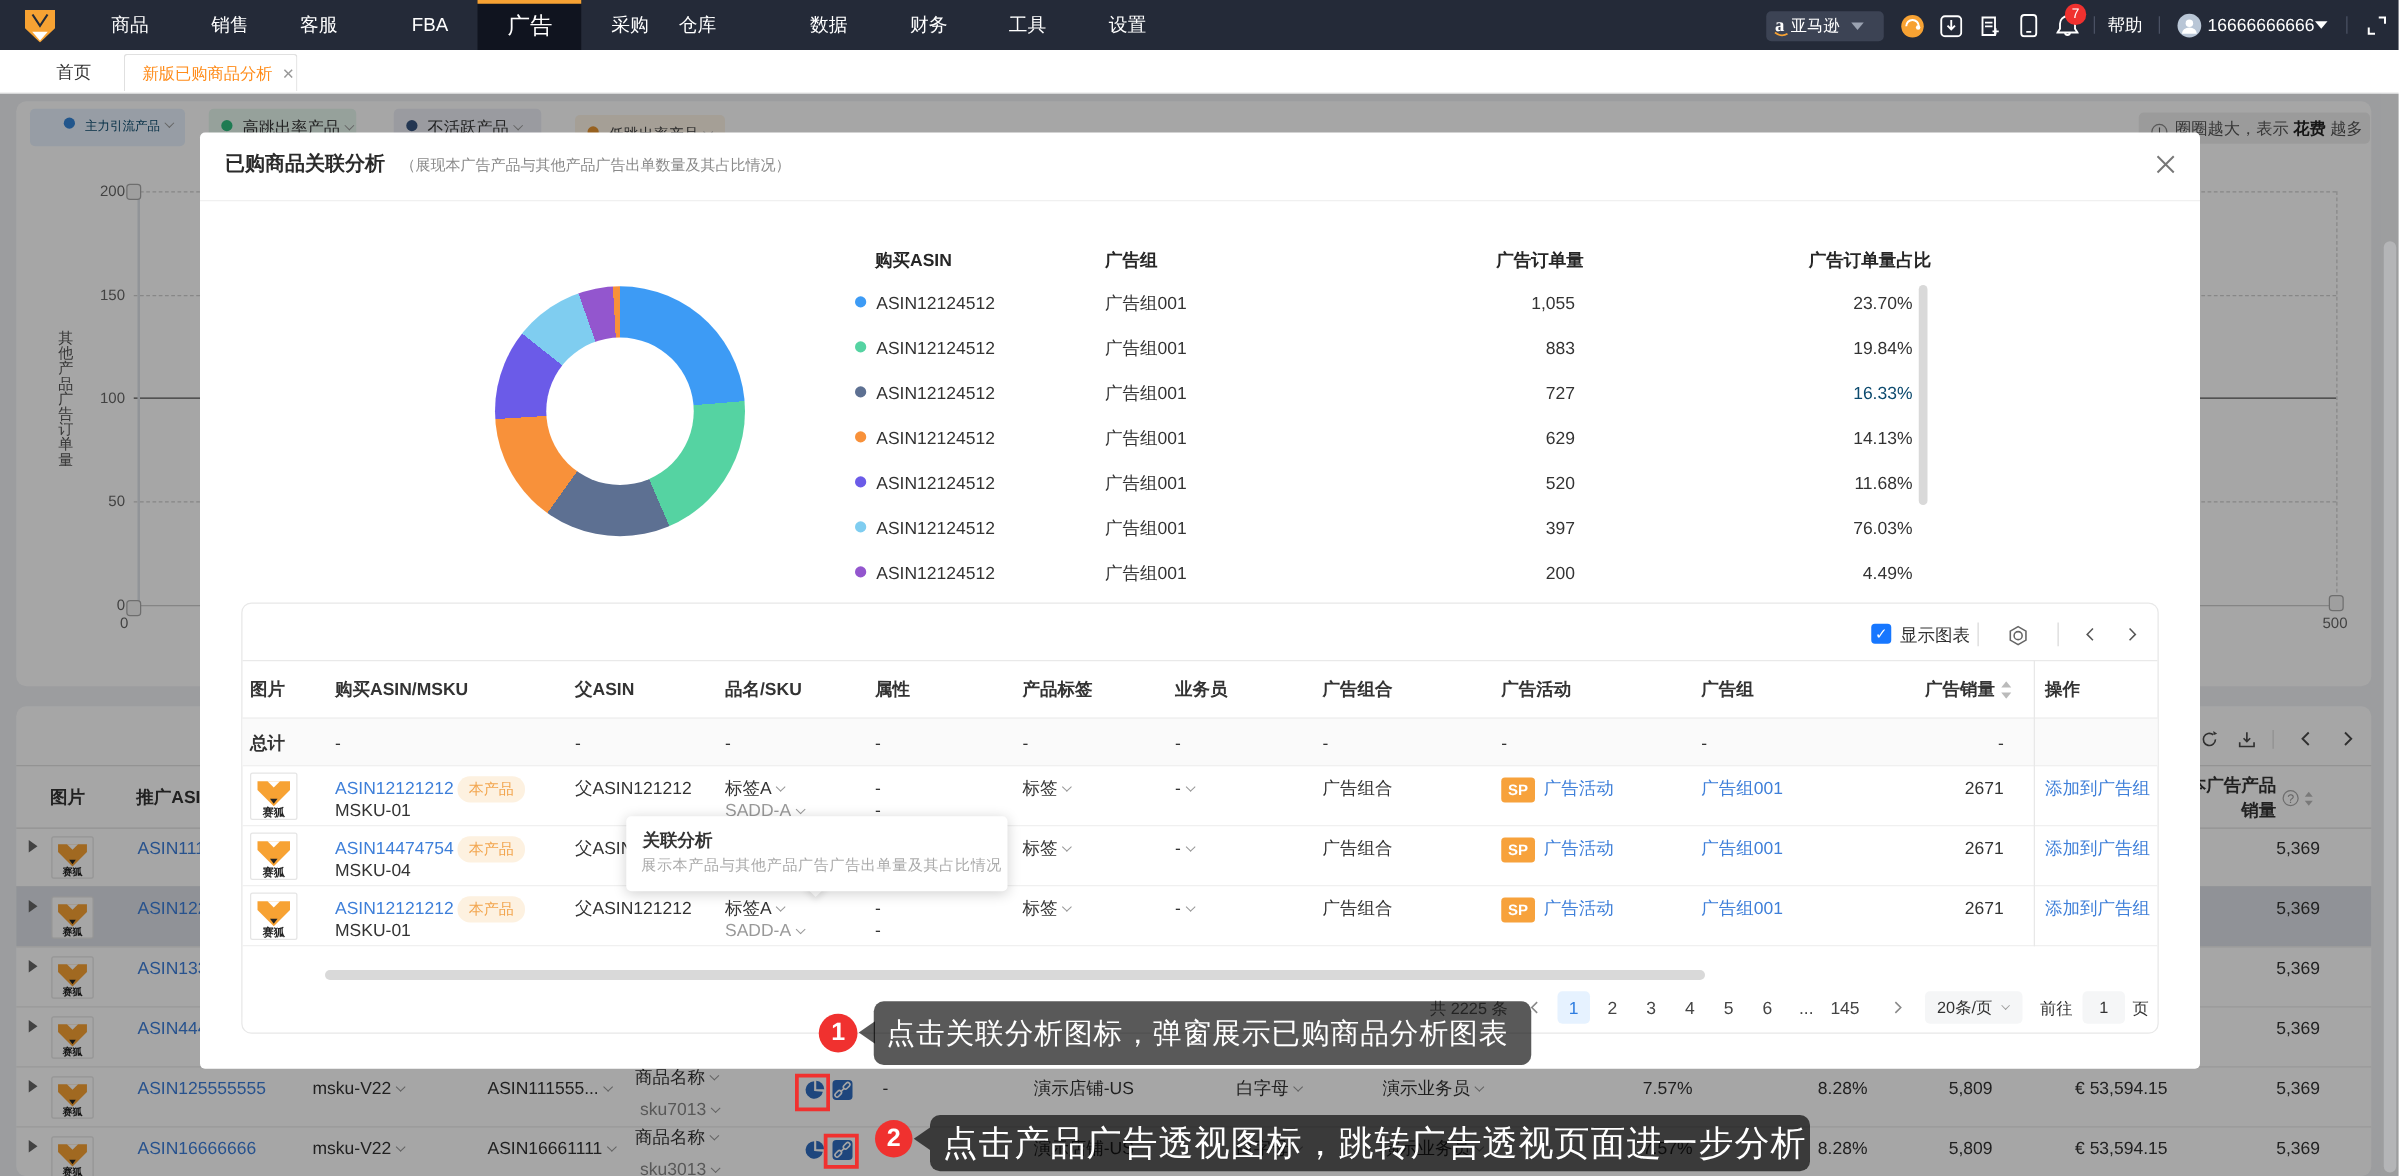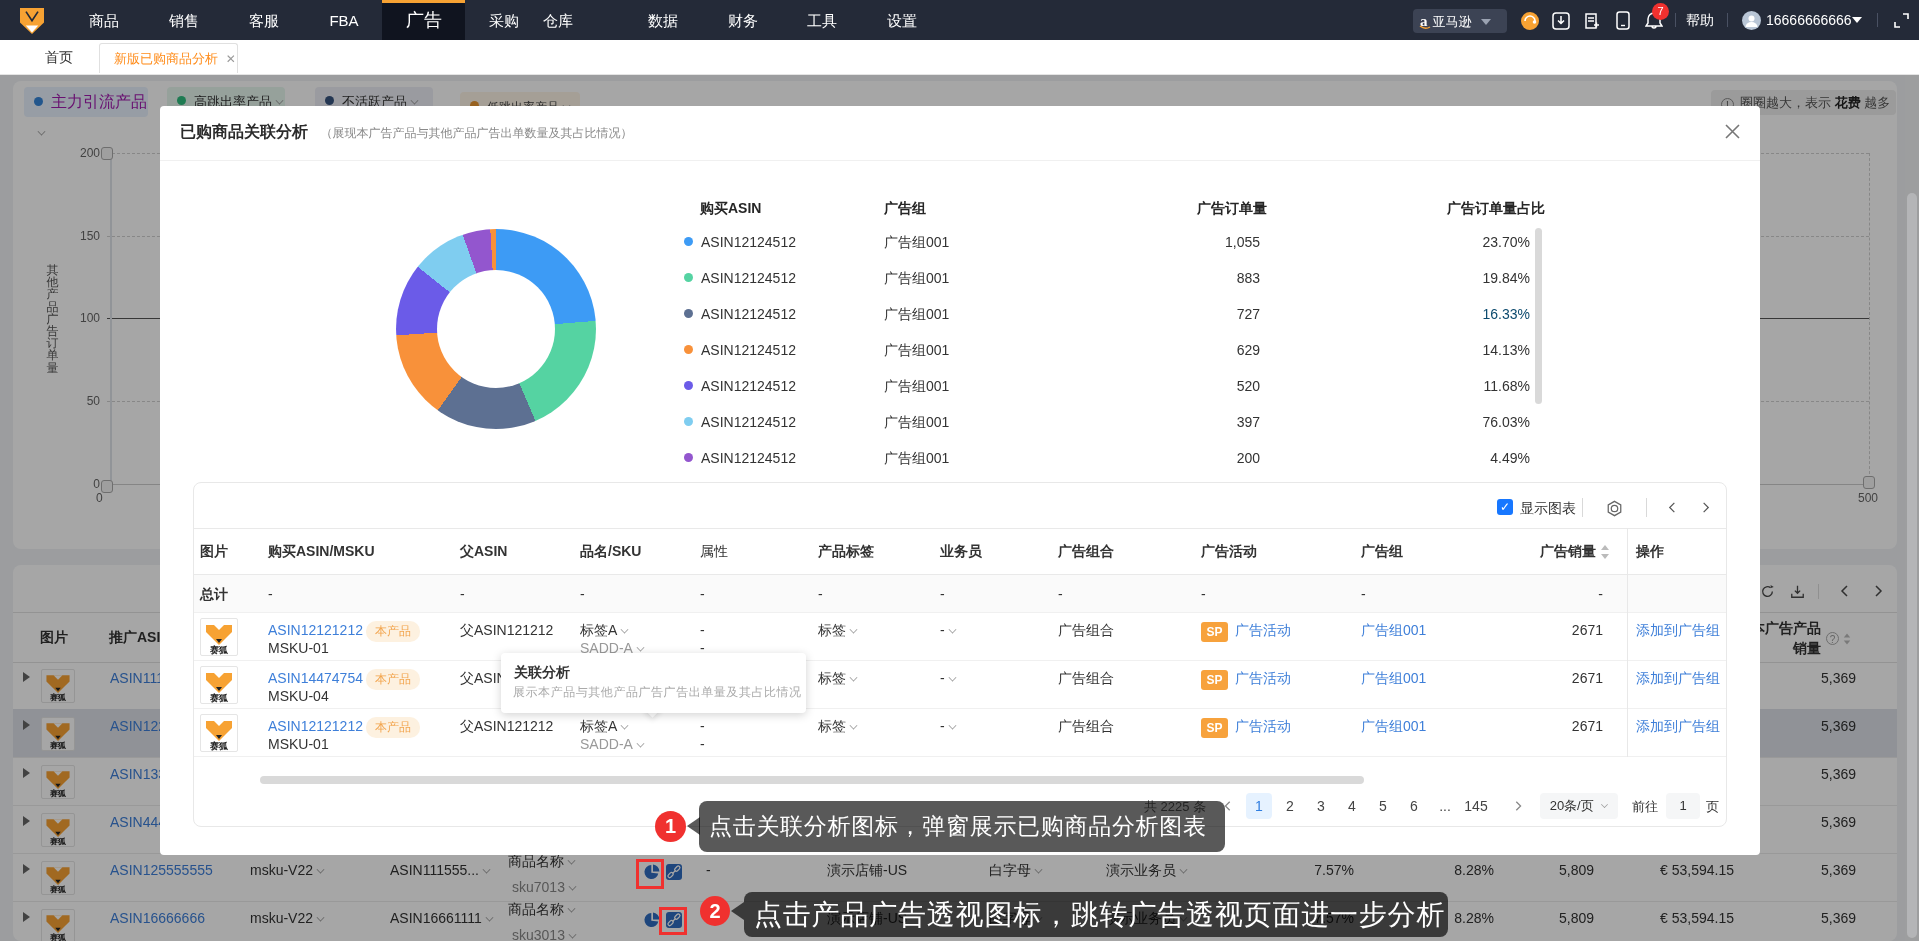--- a/index.html
+++ b/index.html
@@ -13,21 +13,21 @@
 <body>
 
 <div class="abs" id="nav" style="left:0;top:0;width:1919px;height:40px;background:#242a38"></div>
 <svg class="abs" style="left:20px;top:8px" width="24" height="26" viewBox="0 0 24 26">
   <path fill="#F7A233" d="M0,0 H24 V14.5 L12,26 L0,14.5 Z"></path>
   <path fill="#fff" d="M5.8,17.4 L18.2,17.4 L12,24.6 Z"></path>
   <path fill="none" stroke="#242a38" stroke-width="1.7" d="M6,3.6 L12,12.6 L18,3.6"></path>
 </svg>
 <div class="abs" style="left:64px;top:0;width:80px;height:40px;line-height:41px;text-align:center;color:#fff;font-size:15px">商品</div>
 <div class="abs" style="left:144px;top:0;width:80px;height:40px;line-height:41px;text-align:center;color:#fff;font-size:15px">销售</div>
-<div class="abs" style="left:224px;top:0;width:80px;height:40px;line-height:41px;text-align:center;color:#fff;font-size:15px">客服</div>
+<div class="abs" style="left:240px;top:0;width:80px;height:40px;line-height:41px;color:#fff;font-size:15px">客服</div>
 <div class="abs" style="left:304px;top:0;width:80px;height:40px;line-height:41px;text-align:center;color:#fff;font-size:15px">FBA</div>
 <div class="abs" style="left:464px;top:0;width:80px;height:40px;line-height:41px;text-align:center;color:#fff;font-size:15px">采购</div>
 <div class="abs" style="left:543px;top:0;width:80px;height:40px;line-height:41px;text-align:left;color:#fff;font-size:15px">仓库</div>
 <div class="abs" style="left:623px;top:0;width:80px;height:40px;line-height:41px;text-align:center;color:#fff;font-size:15px">数据</div>
 <div class="abs" style="left:703px;top:0;width:80px;height:40px;line-height:41px;text-align:center;color:#fff;font-size:15px">财务</div>
 <div class="abs" style="left:782px;top:0;width:80px;height:40px;line-height:41px;text-align:center;color:#fff;font-size:15px">工具</div>
 <div class="abs" style="left:862px;top:0;width:80px;height:40px;line-height:41px;text-align:center;color:#fff;font-size:15px">设置</div>
 <div class="abs" style="left:383px;top:0;width:82px;height:40px;line-height:41px;text-align:center;color:#fff;font-size:18px;z-index:3">广告</div>
 <div class="abs" style="left:382px;top:0;width:83px;height:40px;background:#10141f;border-top:3px solid #F7A233"></div>
 
@@ -74,21 +74,21 @@
     <path d="M10,2 h5 v5 M7,15 H2 v-5" fill="none" stroke="#fff" stroke-width="1.6"></path>
   </svg>
 
 <div class="abs" style="left:0;top:40px;width:1919px;height:35px;background:#fff;border-bottom:1px solid #e4e4e4"></div>
 <div class="abs" style="left:45px;top:40px;height:35px;line-height:35px;font-size:14px;color:#333">首页</div>
 <div class="abs" style="left:99px;top:43px;width:139px;height:30px;background:#fff;border:1px solid #e0e0e0;border-bottom:none;border-radius:3px 3px 0 0;line-height:29px;font-size:13px;color:#ff8c1a;padding-left:14px">新版已购商品分析 <span style="color:#999;font-size:12px;margin-left:4px">✕</span></div>
 
 <div class="abs" id="page" style="left:0;top:75px;width:1919px;height:866px;background:#f0f2f5"></div>
 <div class="abs card" style="left:13px;top:81px;width:1884px;height:468px"></div>
 
-<div class="abs" style="left:24px;top:87px;width:124px;height:30px;background:#e8f2fd;border-radius:4px;font-size:16px;color:#a21caf;line-height:30px;padding-left:10px"><span class="dot" style="background:#3585d8"></span>主力引流产品<span class="car"></span></div>
+<div class="abs" style="left:24px;top:87px;width:124px;height:30px;background:#e8f2fd;border-radius:4px;font-size:10px;color:#0c4a6e;line-height:30px;padding-left:27px"><span class="dot" style="background:#3585d8"></span>主力引流产品<span class="car"></span></div>
 <div class="abs" style="left:167px;top:87px;width:118px;height:30px;background:#e7f7ef;border-radius:4px;font-size:13px;color:#333;line-height:30px;padding-left:10px"><span class="dot" style="background:#2fbd7f"></span>高跳出率产品<span class="car"></span></div>
 <div class="abs" style="left:315px;top:87px;width:118px;height:30px;background:#edeff6;border-radius:4px;font-size:13px;color:#333;line-height:30px;padding-left:10px"><span class="dot" style="background:#37537e"></span>不活跃产品<span class="car"></span></div>
 <div class="abs" style="left:460px;top:92px;width:120px;height:30px;background:#fdf4e7;border-radius:4px;font-size:12px;color:#404040;line-height:30px;padding-left:10px"><span class="dot" style="background:#e89632"></span>低跳出率产品<span class="car"></span></div>
 
 <div class="abs" style="left:1711px;top:90px;width:185px;height:25px;background:#efefef;border-radius:4px;font-size:13px;color:#555;line-height:25px"><span style="display:inline-block;margin:0 6px 0 10px;width:13px;height:13px;border:1px solid #888;border-radius:50%;text-align:center;line-height:13px;font-size:10px;vertical-align:-2px">!</span>圈圈越大，表示 <b style="color:#222">花费</b> 越多</div>
 
 <div class="abs r" style="left:60px;top:146px;width:40px;font-size:12px;color:#666">200</div>
 <div class="abs" style="left:107px;top:153px;width:1762px;height:0;border-top:1px dashed #d0d0d0"></div>
 <div class="abs r" style="left:60px;top:229px;width:40px;font-size:12px;color:#666">150</div>
 <div class="abs" style="left:107px;top:236px;width:1762px;height:0;border-top:1px dashed #d0d0d0"></div>
@@ -304,21 +304,21 @@
   </svg>
 <svg class="abs" style="left:1699px;top:501px" width="13" height="13" viewBox="0 0 14 14">
     <path d="M5,2 L10,7 L5,12" fill="none" stroke="#555" stroke-width="1.3"></path>
   </svg>
 
 <div class="abs" style="left:194px;top:528px;width:1532px;height:47px;border-top:1px solid #e9e9e9;border-bottom:1px solid #e9e9e9"></div>
 <div class="abs" style="left:200px;top:543px;font-size:14px;font-weight:bold;color:#333">图片</div>
 <div class="abs" style="left:268px;top:543px;font-size:14px;font-weight:bold;color:#333">购买ASIN/MSKU</div>
 <div class="abs" style="left:460px;top:543px;font-size:14px;font-weight:bold;color:#333">父ASIN</div>
 <div class="abs" style="left:580px;top:543px;font-size:14px;font-weight:bold;color:#333">品名/SKU</div>
-<div class="abs" style="left:700px;top:543px;font-size:14px;font-weight:normal;color:#333">属性</div>
+<div class="abs" style="left:700px;top:543px;font-size:14px;font-weight:bold;color:#333">属性</div>
 <div class="abs" style="left:818px;top:543px;font-size:14px;font-weight:bold;color:#333">产品标签</div>
 <div class="abs" style="left:940px;top:543px;font-size:14px;font-weight:bold;color:#333">业务员</div>
 <div class="abs" style="left:1058px;top:543px;font-size:14px;font-weight:bold;color:#333">广告组合</div>
 <div class="abs" style="left:1201px;top:543px;font-size:14px;font-weight:bold;color:#333">广告活动</div>
 <div class="abs" style="left:1361px;top:543px;font-size:14px;font-weight:bold;color:#333">广告组</div>
 <div class="abs r" style="left:1496px;top:543px;width:100px;font-size:14px;font-weight:bold;color:#333">广告销量</div>
 <svg class="abs" style="left:1600px;top:545px" width="10" height="14" viewBox="0 0 10 14">
     <path d="M5,0 L9,5 H1 Z" fill="#bbb"></path>
     <path d="M5,14 L1,9 H9 Z" fill="#bbb"></path>
   </svg>

